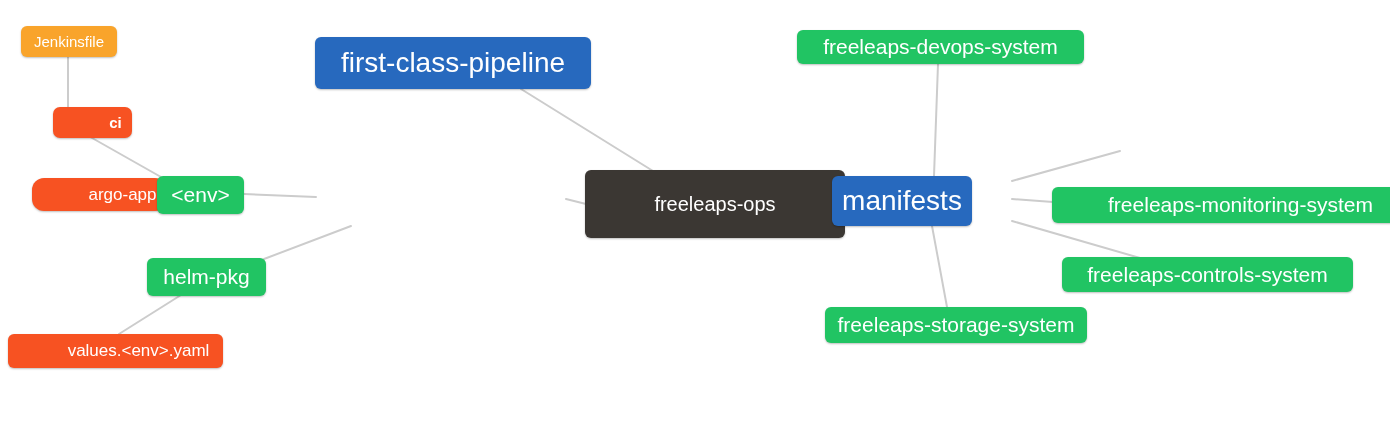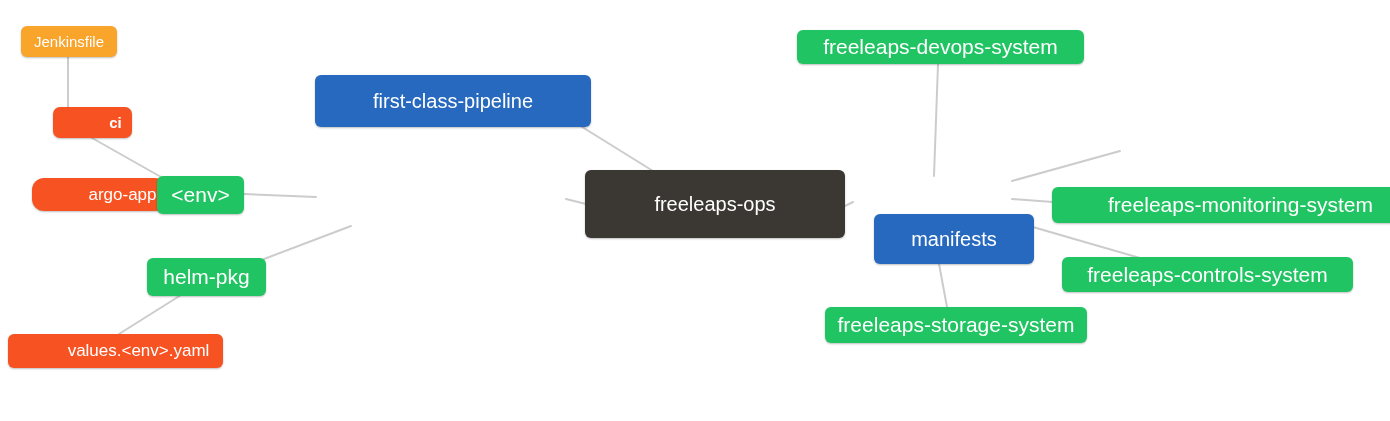--- a/index.html
+++ b/index.html
@@ -35,21 +35,21 @@
     white-space: nowrap;
     cursor: default;
     user-select: none;
   }
   .n-blue   { background: #2769BE; }
   .n-green  { background: #21C463; }
   .n-orange { background: #F9A42B; }
   .n-red    { background: #F75222; padding-left: 46px; }
   .n-dark   { background: #3B3733; }
   .fs-root  { font-size: 20px; }
-  .fs-main  { font-size: 20px; margin-top: 38px; }
+  .fs-main  { font-size: 28px; }
   .fs-sys   { font-size: 21px; }
   .fs-leaf  { font-size: 17px; }
   .fs-tiny  { font-size: 15px; }
   .bold     { font-weight: 700; }
 </style>
 </head>
 <body>
 
 <div class="canvas">
 
@@ -82,21 +82,21 @@
 
   <div class="node n-green fs-sys" style="left:157px; top:176px; width:87px; height:38px;">&lt;env&gt;</div>
 
   <div class="node n-red fs-leaf" style="left:8px; top:334px; width:169px; height:34px;">values.&lt;env&gt;.yaml</div>
 
   <div class="node n-blue fs-main" style="left:315px; top:37px; width:276px; height:52px;">first-class-pipeline</div>
 
 
   <div class="node n-dark fs-root" style="left:585px; top:170px; width:260px; height:68px;">freeleaps-ops</div>
 
-  <div class="node n-blue fs-main" style="left:874px; top:176px; width:160px; height:50px;">manifests</div>
+  <div class="node n-blue fs-main" style="left:832px; top:176px; width:140px; height:50px;">manifests</div>
 
   <div class="node n-green fs-sys" style="left:797px; top:30px; width:287px; height:34px;">freeleaps-devops-system</div>
 
 
   <div class="node n-green fs-sys" style="left:1052px; top:187px; width:321px; height:36px;padding-left:28px;">freeleaps-monitoring-system</div>
 
   <div class="node n-green fs-sys" style="left:1062px; top:257px; width:291px; height:35px;">freeleaps-controls-system</div>
 
   <div class="node n-green fs-sys" style="left:825px; top:307px; width:262px; height:36px;">freeleaps-storage-system</div>
 

